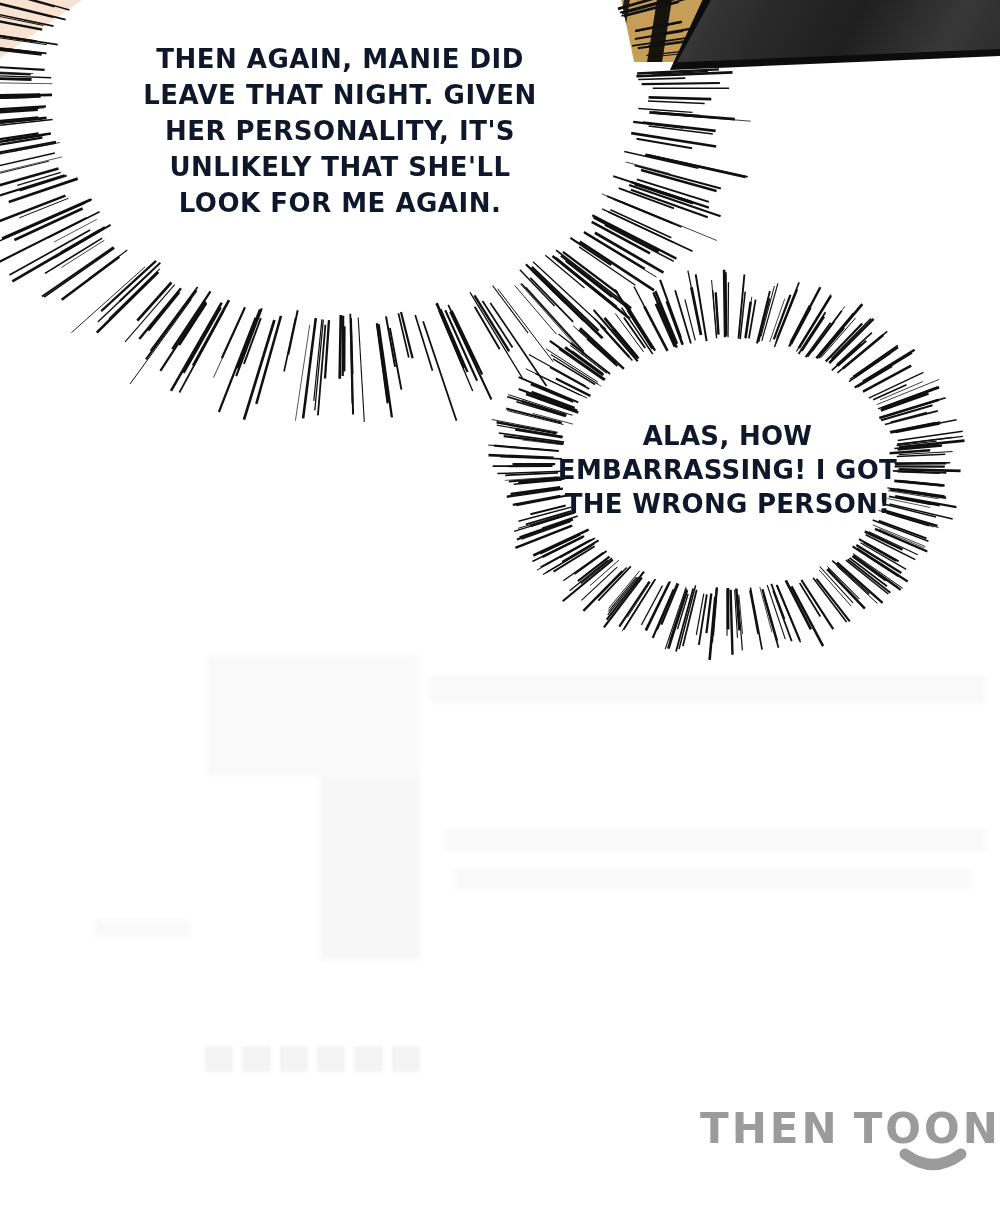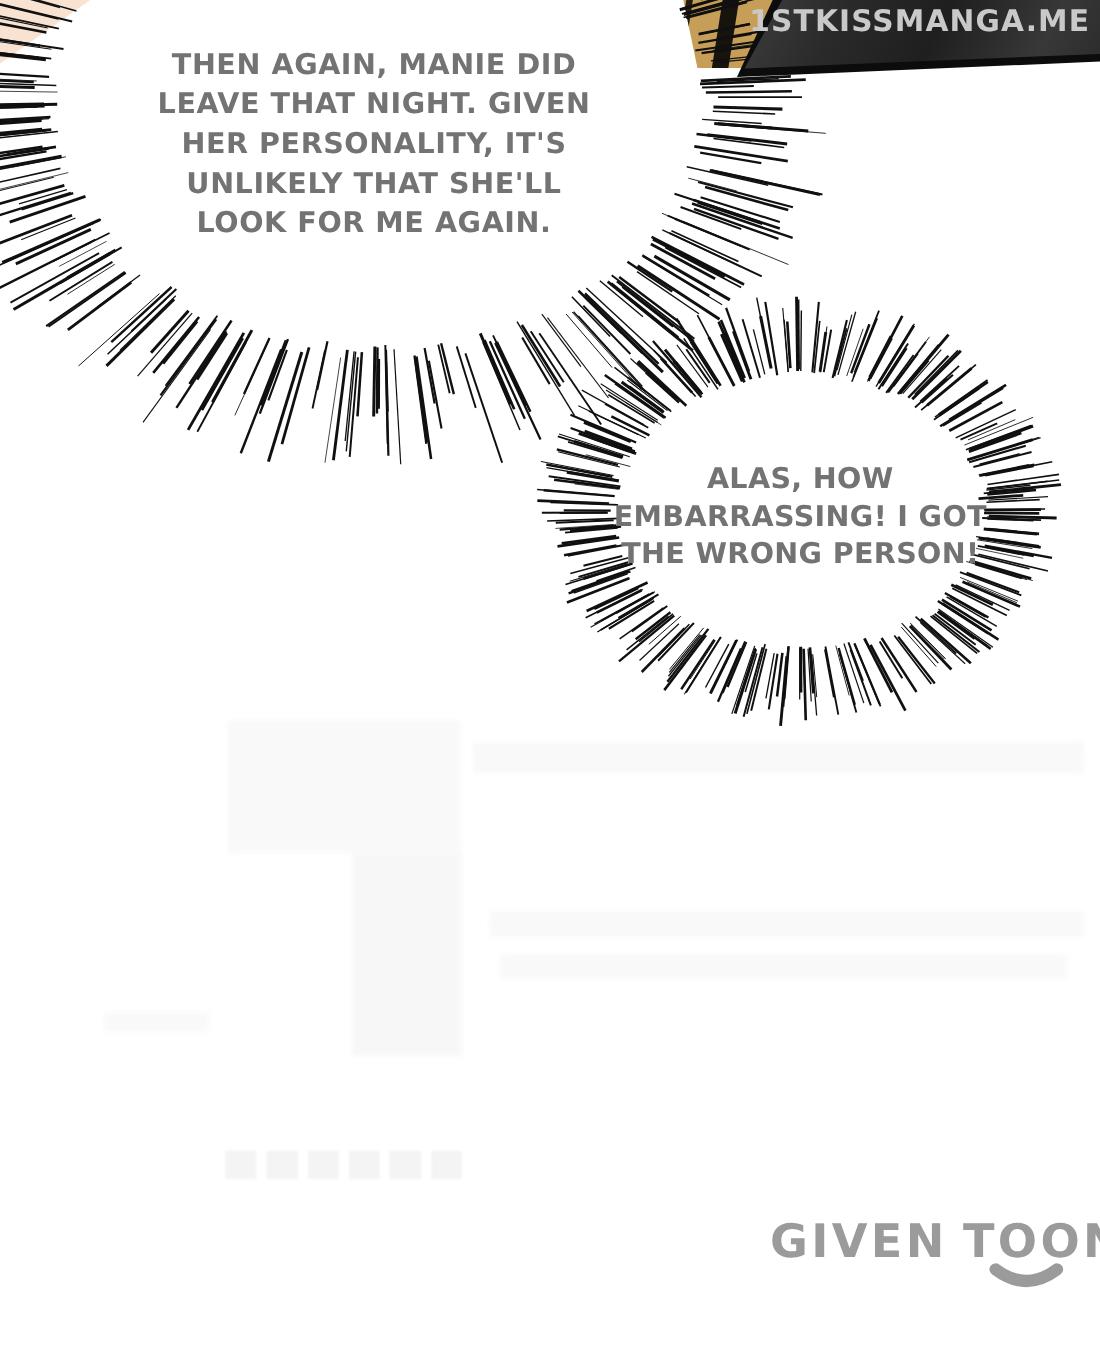--- a/index.html
+++ b/index.html
@@ -33,21 +33,21 @@
   .g-row3{left:455px;top:868px;width:515px;height:22px;}
   .g-dots{left:95px;top:920px;width:95px;height:18px;background:#f8f8f8;}
   .watermark-faint{
     position:absolute;left:205px;top:1046px;width:215px;height:26px;z-index:0;
     display:flex;gap:9px;filter:blur(1px);
   }
   .watermark-faint span{flex:1;background:#f4f4f4;}
   
   #bursts{position:absolute;left:0;top:0;z-index:2;pointer-events:none;}
   .bubble-text{
-    position:absolute;z-index:3;text-align:center;color:#737373;
+    position:absolute;z-index:3;text-align:center;color:#0f172a;
     font-weight:700;white-space:pre-line;
   }
   .bubble-text-1{left:110px;top:41px;width:460px;font-size:26px;line-height:36px;letter-spacing:.5px;}
   .bubble-text-2{left:545px;top:419px;width:365px;font-size:26px;line-height:34px;letter-spacing:.3px;}
   
   .banner{position:absolute;left:658px;top:0;width:342px;height:70px;z-index:5;}
   .banner .shadow-layer{
     position:absolute;inset:0;background:#0c0c0c;
     clip-path:polygon(13% 0,100% 0,100% 80%,3.5% 100%);
   }
@@ -758,19 +758,18 @@
 HER PERSONALITY, IT'S
 UNLIKELY THAT SHE'LL
 LOOK FOR ME AGAIN.</div>
 <div class="bubble-text bubble-text-2">ALAS, HOW
 EMBARRASSING! I GOT
 THE WRONG PERSON!</div>
 
 <div class="banner">
   <div class="shadow-layer"></div>
   <div class="face-layer"></div>
-  <div class="banner-label">1STKISSMANGA.ME</div>
 </div>
 
-<div class="logo"><span>GIVEN</span><span class="part2">TOON</span></div>
+<div class="logo"><span>THEN</span><span class="part2">TOON</span></div>
 <svg class="logo-smile" width="70" height="32">
   <path d="M7,6 Q35,27 63,6" fill="none" stroke="#9b9b9b" stroke-width="11" stroke-linecap="round"></path>
 </svg>
 
 </body></html>

